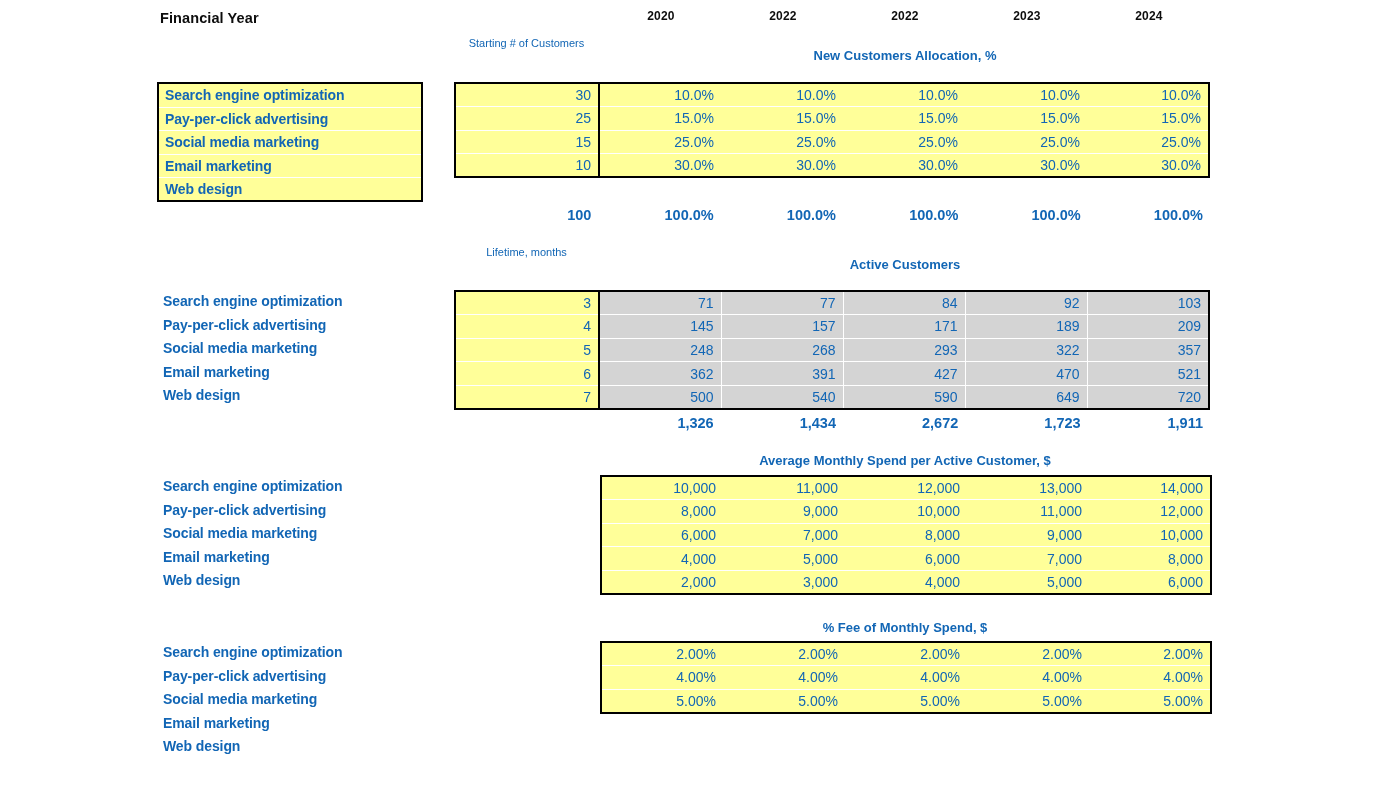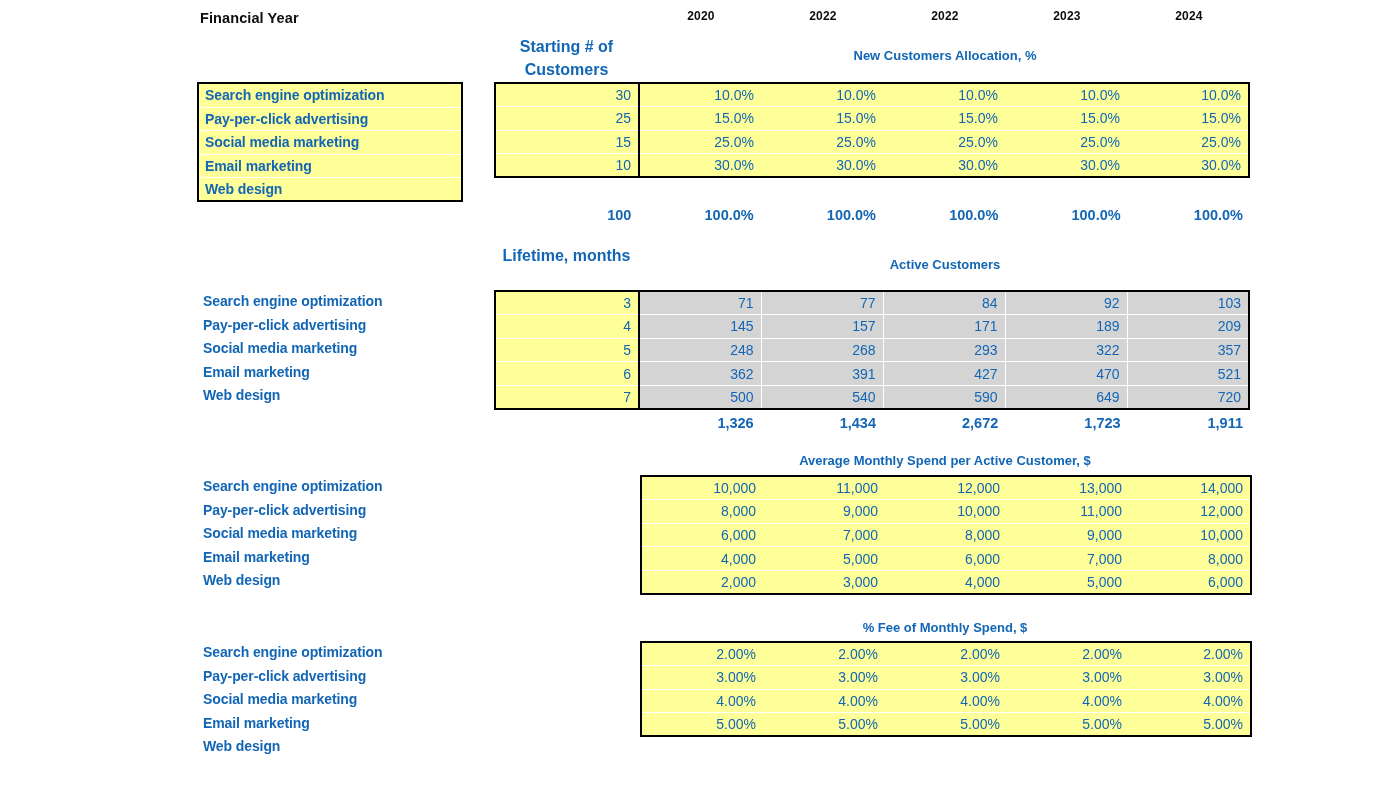--- a/index.html
+++ b/index.html
@@ -9,21 +9,21 @@
   }
   body {
     width: 1396px;
     height: 786px;
     position: relative;
     font-family: "Liberation Sans", sans-serif;
     -webkit-font-smoothing: antialiased;
   }
 
   
-  .abs { position: absolute; margin-left: 40px; }
+  .abs { position: absolute; }
 
   
   .year-hdr {
     font-size: 12px;
     font-weight: bold;
     color: #0d0d0d;
     text-align: center;
     letter-spacing: 0.2px;
   }
   .fin-year {
@@ -33,22 +33,22 @@
     letter-spacing: 0.1px;
   }
   .sec-title {
     font-size: 13px;
     font-weight: bold;
     color: #1266b5;
     text-align: center;
     line-height: 1.42;
   }
   .col-title {
-    font-size: 16px;
-    font-weight: bold;
+    font-size: 11px;
+    font-weight: normal;
     color: #1266b5;
     text-align: center;
     line-height: 1.42;
   }
 
   .row-label {
     font-size: 14px;
     font-weight: bold;
     color: #1266b5;
     white-space: nowrap;
@@ -370,27 +370,20 @@
   </colgroup>
   <tbody>
     <tr>
       <td class="yellow">2.00%</td>
       <td class="yellow">2.00%</td>
       <td class="yellow">2.00%</td>
       <td class="yellow">2.00%</td>
       <td class="yellow">2.00%</td>
     </tr>
     <tr>
-      <td class="yellow">3.00%</td>
-      <td class="yellow">3.00%</td>
-      <td class="yellow">3.00%</td>
-      <td class="yellow">3.00%</td>
-      <td class="yellow">3.00%</td>
-    </tr>
-    <tr>
       <td class="yellow">4.00%</td>
       <td class="yellow">4.00%</td>
       <td class="yellow">4.00%</td>
       <td class="yellow">4.00%</td>
       <td class="yellow">4.00%</td>
     </tr>
     <tr>
       <td class="yellow">5.00%</td>
       <td class="yellow">5.00%</td>
       <td class="yellow">5.00%</td>

